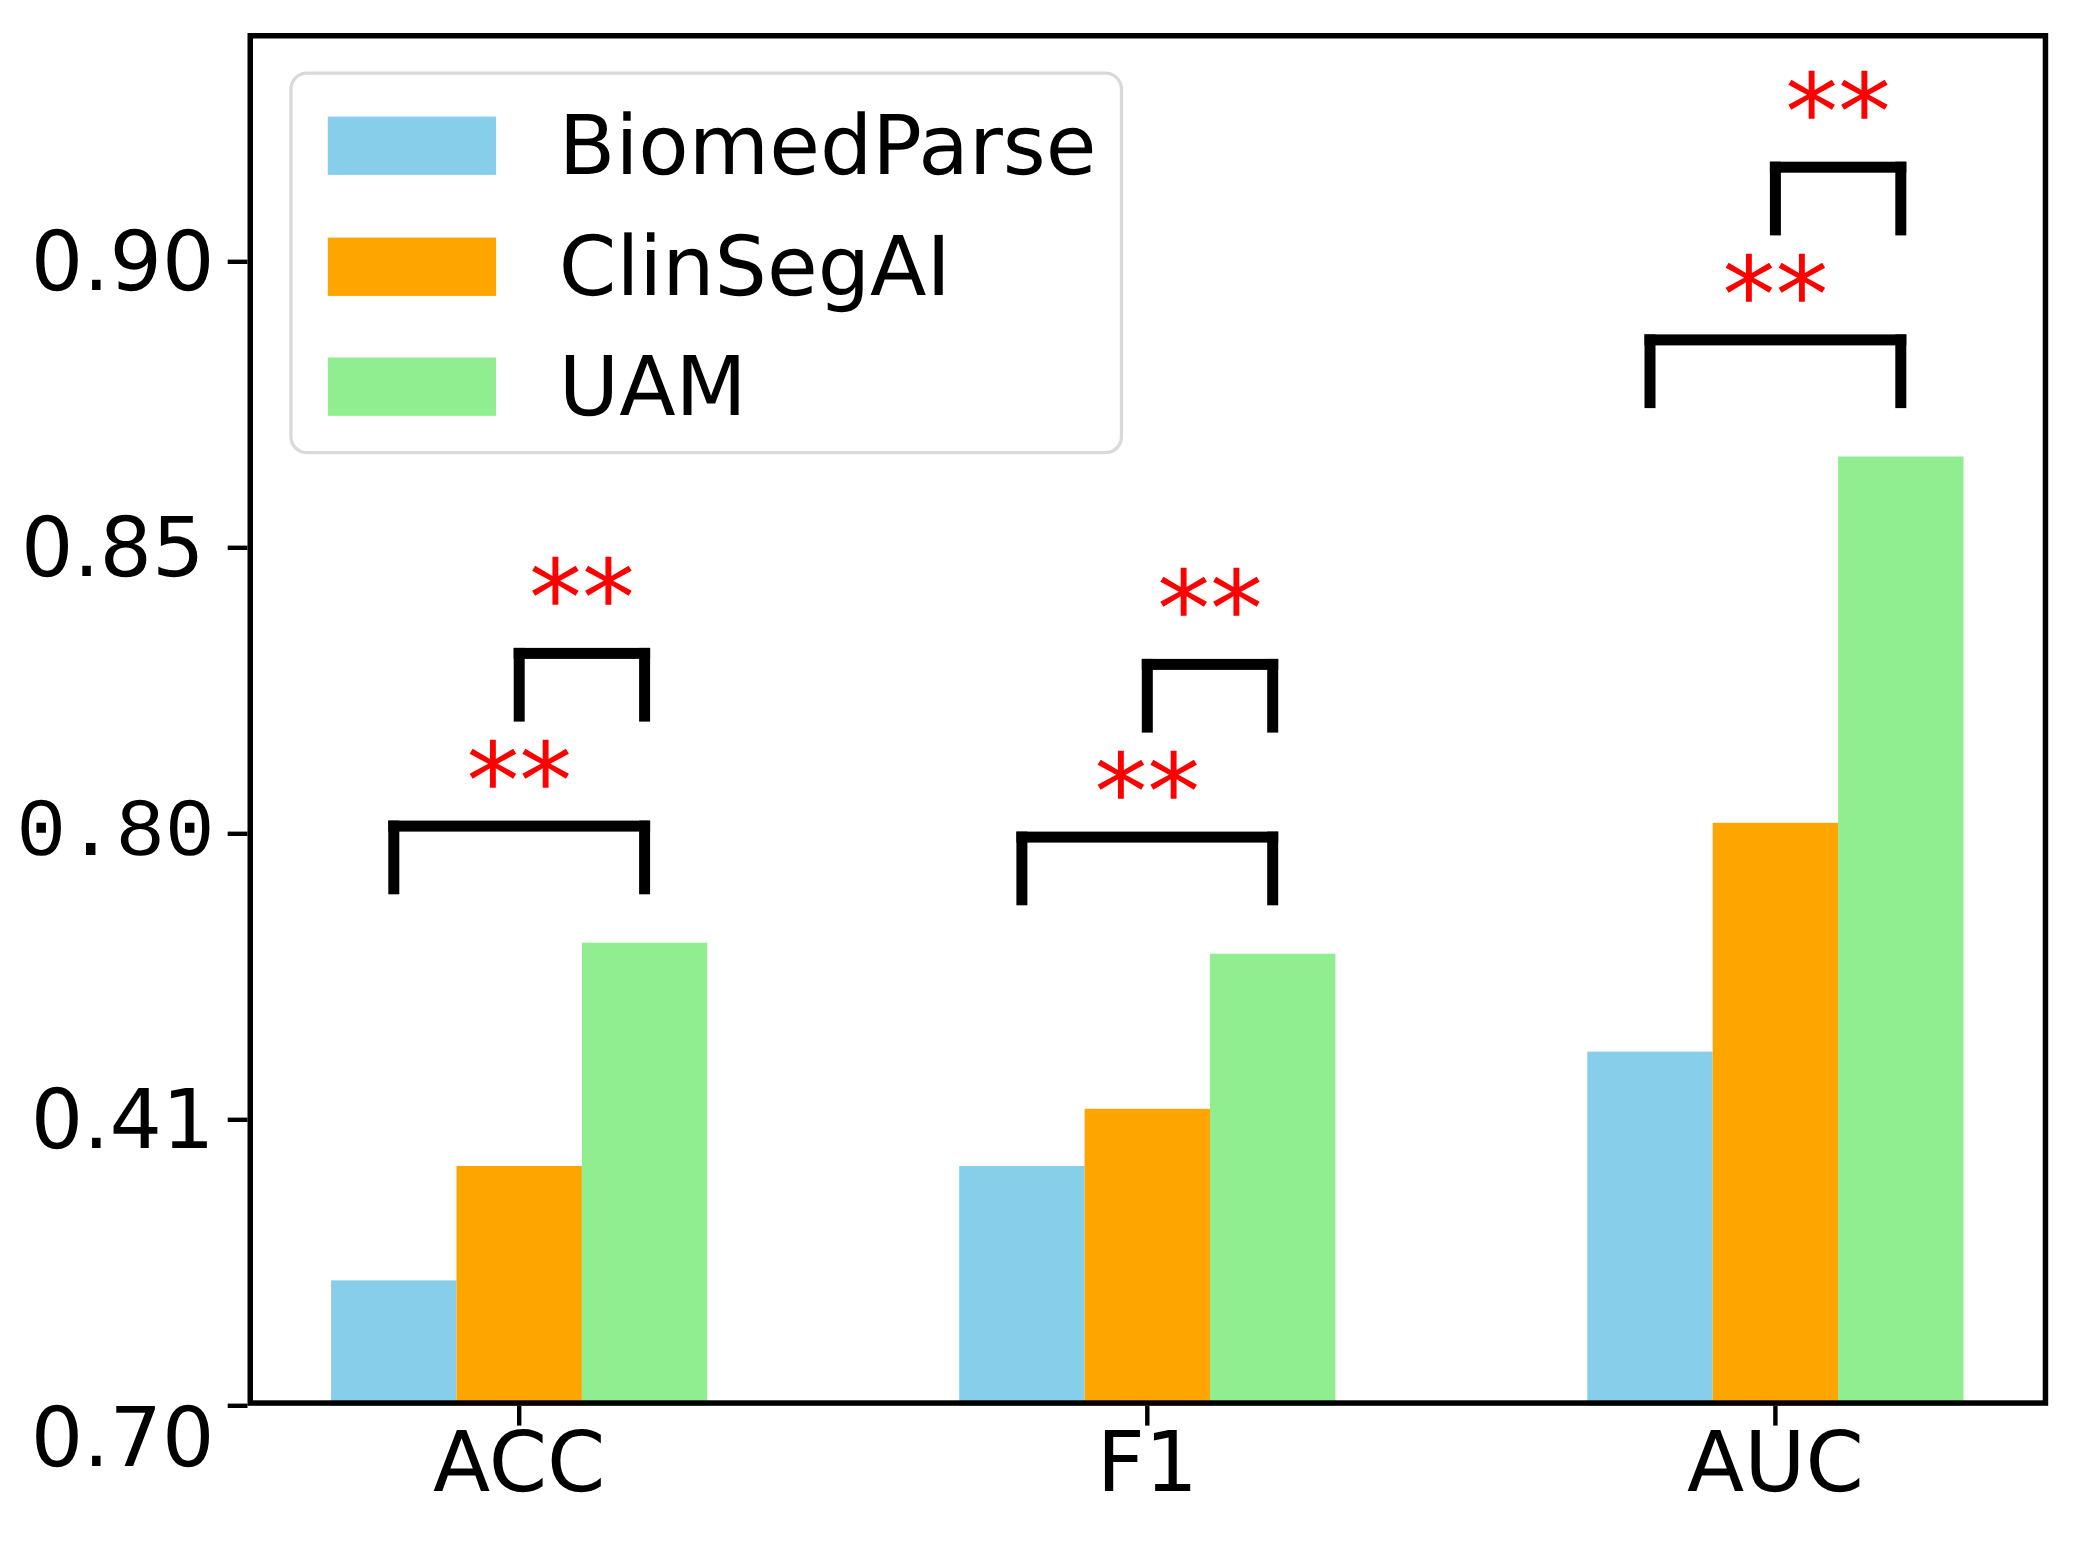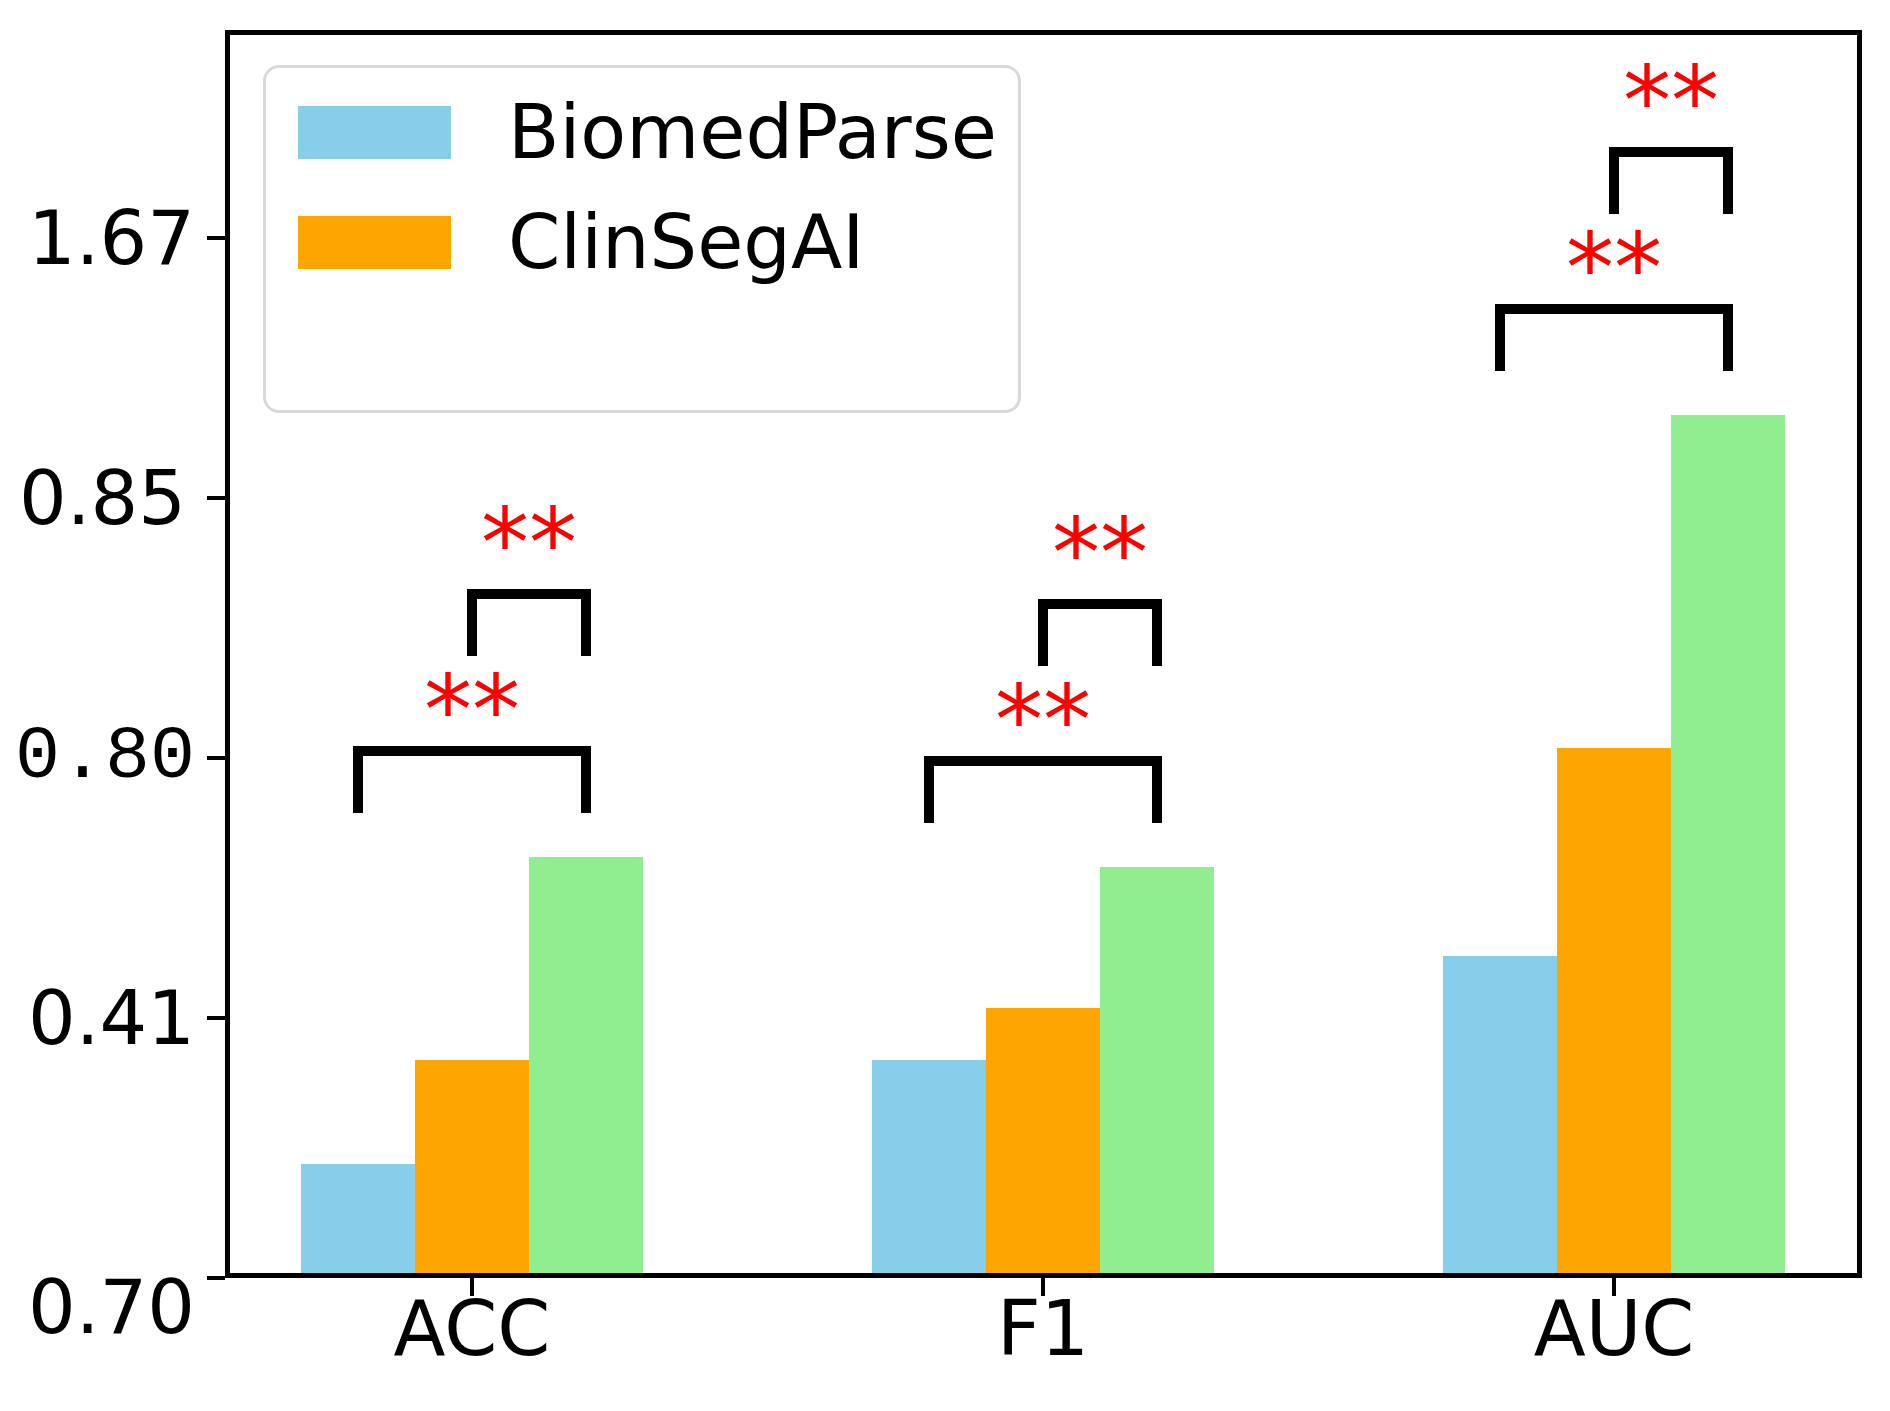--- a/index.html
+++ b/index.html
@@ -68,21 +68,21 @@
   <div id="axes-layer">
       <div class="ytick-mark" style="left: 207px; top: 1276px; width: 18px; height: 4px;"></div>
       <div class="ytick-label" style="left: 10px; width: 185px; top: 1240px; margin-top: 29px;">0.70</div>
       <div class="ytick-mark" style="left: 207px; top: 1016px; width: 18px; height: 4px;"></div>
       <div class="ytick-label" style="left: 10px; width: 185px; top: 980px;">0.41</div>
       <div class="ytick-mark" style="left: 207px; top: 756px; width: 18px; height: 4px;"></div>
       <div class="ytick-label" style="left: 10px; width: 185px; top: 720px; font-family: Liberation Mono, monospace;">0.80</div>
       <div class="ytick-mark" style="left: 207px; top: 496px; width: 18px; height: 4px;"></div>
       <div class="ytick-label" style="left: 10px; width: 185px; top: 460px; text-align: center;">0.85</div>
       <div class="ytick-mark" style="left: 207px; top: 236px; width: 18px; height: 4px;"></div>
-      <div class="ytick-label" style="left: 10px; width: 185px; top: 200px;">1.67</div>
+      <div class="ytick-label" style="left: 10px; width: 185px; top: 200px;">0.90</div>
       <div class="xtick-mark" style="left: 470px; top: 1278px; width: 4px; height: 18px;"></div>
       <div class="xtick-label" style="left: 272px; width: 400px; top: 1291px;">ACC</div>
       <div class="xtick-mark" style="left: 1041px; top: 1278px; width: 4px; height: 18px;"></div>
       <div class="xtick-label" style="left: 843px; width: 400px; top: 1291px;">F1</div>
       <div class="xtick-mark" style="left: 1612px; top: 1278px; width: 4px; height: 18px;"></div>
       <div class="xtick-label" style="left: 1414px; width: 400px; top: 1291px;">AUC</div>
     </div>
   <div id="sig-layer">
       <div class="sig-bracket" style="left: 467px; top: 589px; width: 124px; height: 67px;"></div>
       <div class="sig-stars" style="left: 529px; top: 496px; color: rgb(255, 0, 0);">**</div>
@@ -99,14 +99,18 @@
     </div>
   <div id="legend" style="left: 263px; top: 65px; width: 758px; height: 348px;">
       <div class="legend-row" style="left: 32px; top: 38px;">
         <div class="legend-swatch" style="background: rgb(135, 206, 235);"></div>
         <div class="legend-label">BiomedParse</div>
       </div>
       <div class="legend-row" style="left: 32px; top: 148px;">
         <div class="legend-swatch" style="background: rgb(255, 165, 0);"></div>
         <div class="legend-label">ClinSegAI</div>
       </div>
+      <div class="legend-row" style="left: 32px; top: 257px;">
+        <div class="legend-swatch" style="background: rgb(144, 238, 144);"></div>
+        <div class="legend-label">UAM</div>
+      </div>
     </div>
 </div>
 
 </body></html>

